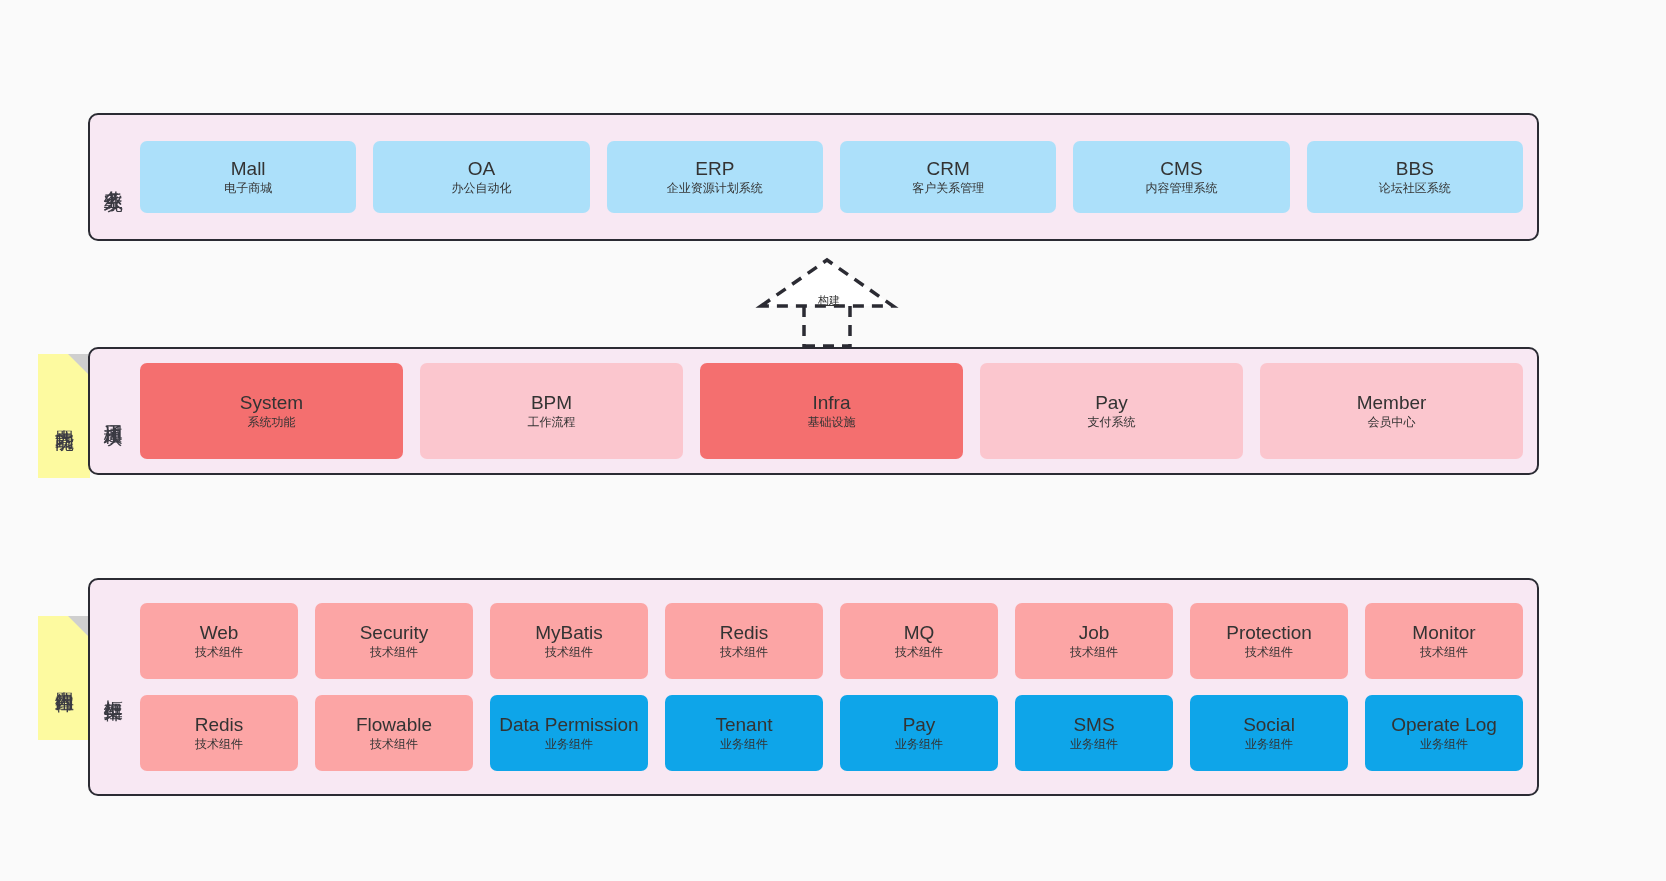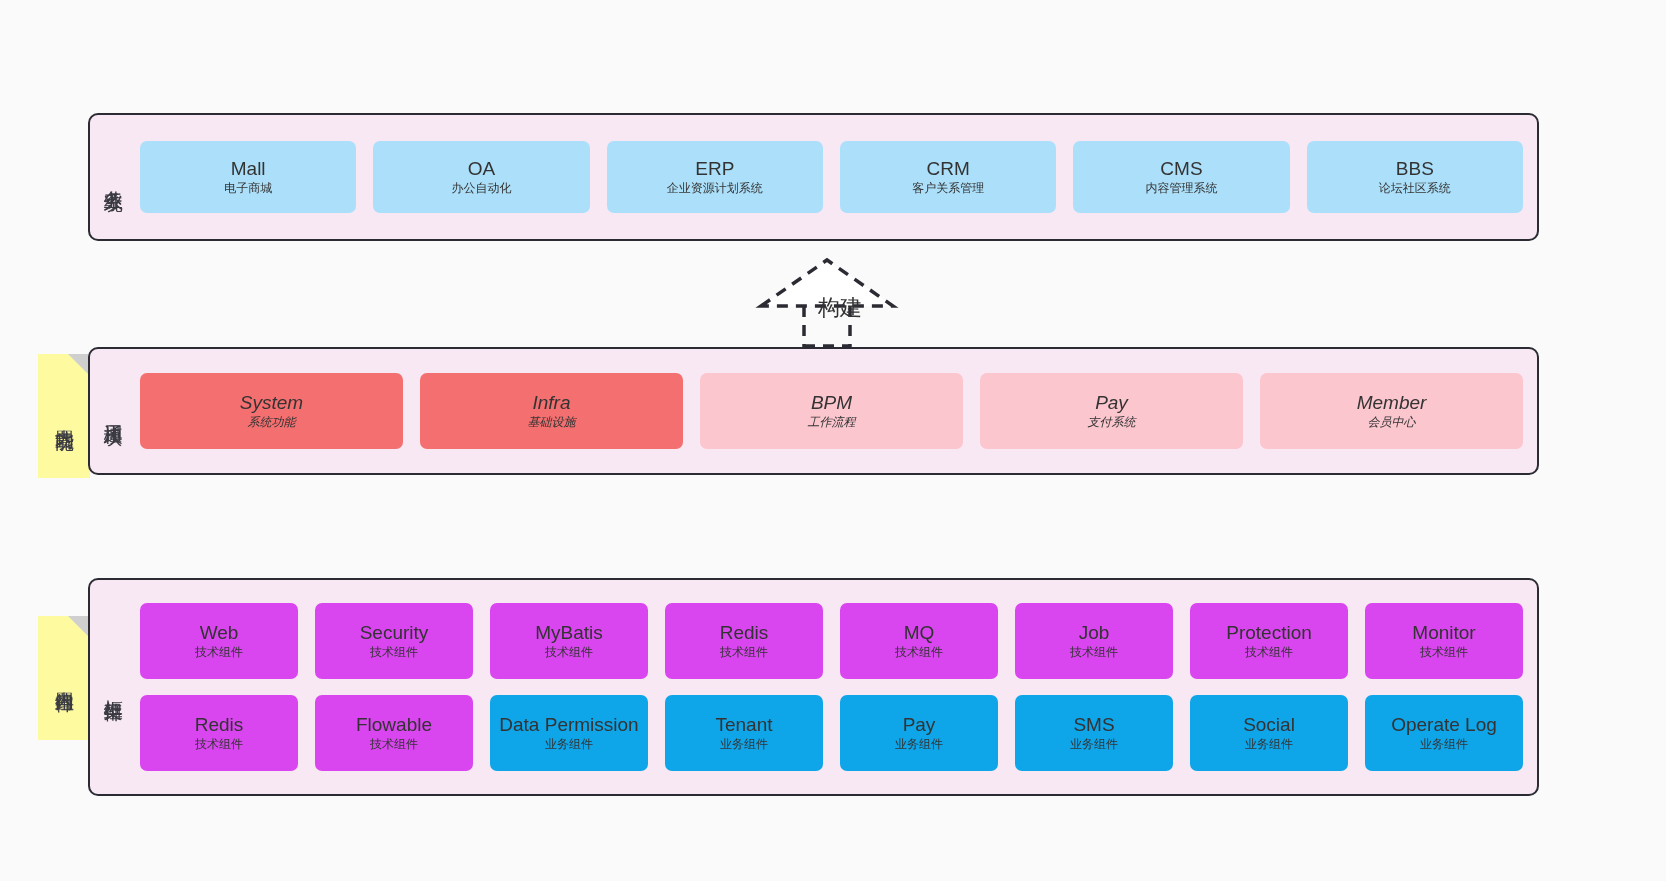--- a/index.html
+++ b/index.html
@@ -83,30 +83,30 @@
   }
   .card .t-cn {
     font-size: 12px;
     color: #333333;
   }
 
   
   .c-blue      { background: #ace0fa; }
   .c-red       { background: #f46f6f; }
   .c-pink      { background: #fbc6ce; }
-  .c-green     { background: #d946ef; }
+  .c-green     { background: #fca5a5; }
   .c-lightgreen{ background: #0ea5e9; }
 
   
   #layer-business { left: 88px;  top: 113px; width: 1451px; height: 128px; }
   #layer-common   { left: 88px;  top: 347px; width: 1451px; height: 128px; }
   #layer-frame    { left: 88px;  top: 578px; width: 1451px; height: 218px; }
 
   #layer-business .card { height: 72px; }
-  #layer-common   .card { height: 76px; font-style: italic; }
+  #layer-common   .card { height: 96px; }
   #layer-frame    .card { height: 76px; }
 
   
   .note {
     position: absolute;
     background: #fdfaa0;
     display: flex;
     align-items: center;
     justify-content: center;
     font-size: 19px;
@@ -132,25 +132,26 @@
   #note-common { left: 38px; top: 354px; width: 52px; height: 124px; }
   #note-frame  { left: 38px; top: 616px; width: 52px; height: 124px; }
 
   
   .arrow {
     position: absolute;
   }
   .arrow svg { display: block; overflow: visible; }
   .arrow-label {
     position: absolute;
-    font-size: 22px;
+    font-size: 11px;
     color: #333333;
     background: transparent;
     white-space: nowrap;
     user-select: none;
+    text-decoration: underline;
   }
   #arrow-build { left: 755px; top: 258px; width: 180px; height: 90px; }
   #arrow-impl  { left: 768px; top: 489px; width: 180px; height: 90px; }
   #arrow-build .arrow-label { left: 63px; top: 35px; }
   #arrow-impl  .arrow-label { left: 63px; top: 35px; }
 </style>
 </head>
 <body>
 
 <div class="canvas">
@@ -202,29 +203,29 @@
   </div>
 
   <div class="layer" id="layer-common">
     <div class="layer-title">通用模块</div>
     <div class="layer-body">
       <div class="row">
         <div class="card c-red">
           <span class="t-en">System</span>
           <span class="t-cn">系统功能</span>
         </div>
+        <div class="card c-pink">
+          <span class="t-en">BPM</span>
+          <span class="t-cn">工作流程</span>
+        </div>
         <div class="card c-red">
           <span class="t-en">Infra</span>
           <span class="t-cn">基础设施</span>
         </div>
         <div class="card c-pink">
-          <span class="t-en">BPM</span>
-          <span class="t-cn">工作流程</span>
-        </div>
-        <div class="card c-pink">
           <span class="t-en">Pay</span>
           <span class="t-cn">支付系统</span>
         </div>
         <div class="card c-pink">
           <span class="t-en">Member</span>
           <span class="t-cn">会员中心</span>
         </div>
       </div>
     </div>
   </div>

